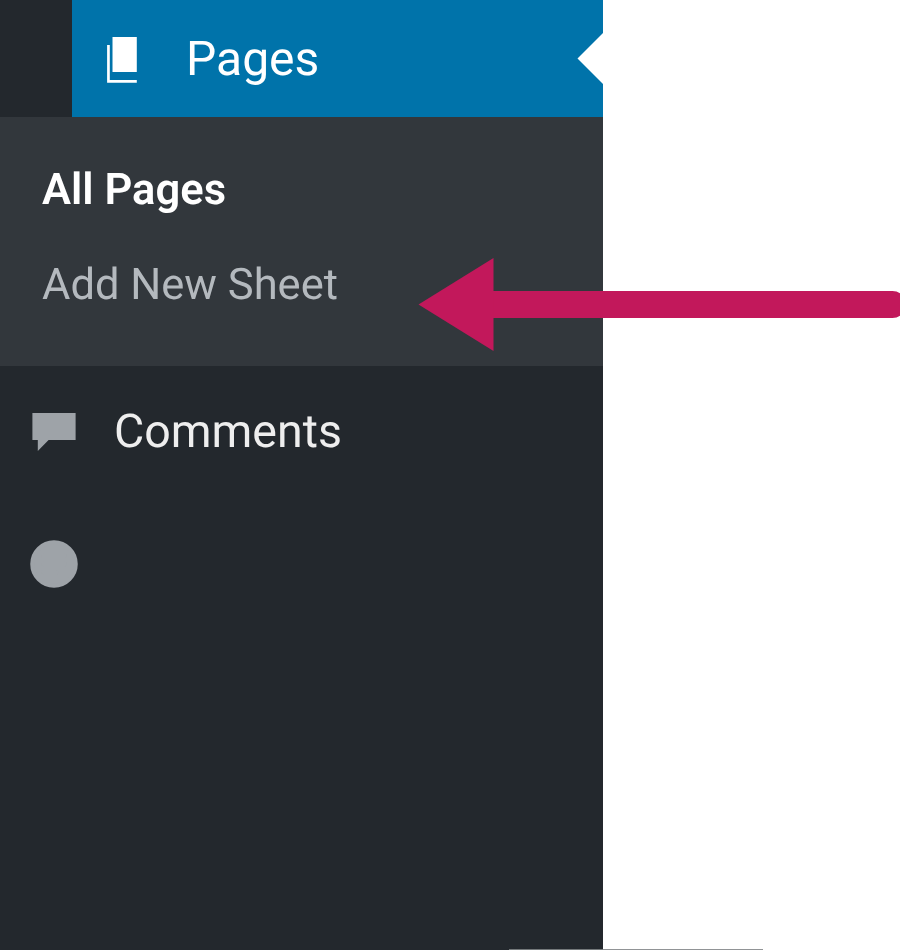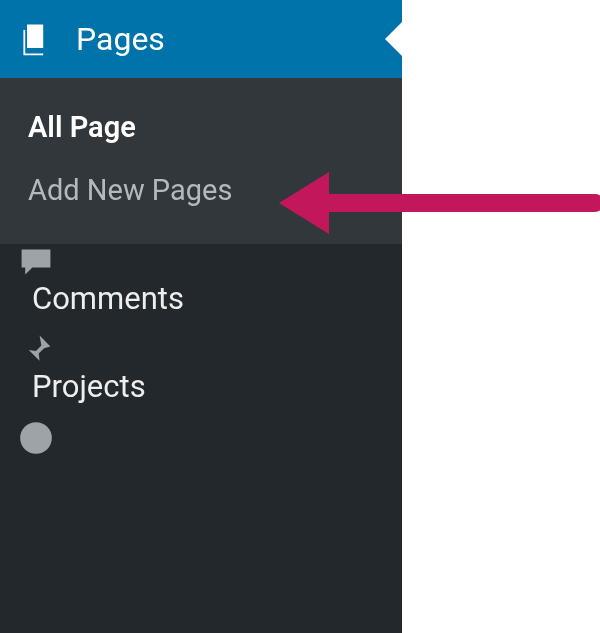--- a/index.html
+++ b/index.html
@@ -19,20 +19,21 @@
       background: #23282d;
     }
     .menu-top {
       position: relative;
       display: flex;
       align-items: center;
       height: 78px;
       padding-left: 18px;
       background: #0073aa;
       color: #ffffff;
+      margin-left: 48px;
     }
     .menu-top .icon-wrap {
       width: 44px;
       display: flex;
       align-items: center;
       justify-content: flex-start;
     }
     .menu-top .label {
       font-size: 32px;
       font-weight: 400;
@@ -59,26 +60,25 @@
       color: #b4b9be;
       cursor: pointer;
       line-height: 1.2;
     }
     .submenu-item.current {
       color: #ffffff;
       font-weight: 600;
     }
     .menu-item {
       display: flex;
-      align-items: flex-start;
+      align-items: center;
       height: 88px;
       padding-left: 18px;
       color: #eeeeee;
       cursor: pointer;
-      flex-direction: column;
     }
     .menu-item .icon-wrap {
       width: 44px;
       display: flex;
       align-items: center;
       justify-content: flex-start;
     }
     .menu-item .label {
       font-size: 31px;
       font-weight: 400;
@@ -104,44 +104,36 @@
       <svg width="36" height="36" viewBox="0 0 20 20">
           <path d="M5 2h9v13H5V2zm-2 3h1v13h10v1H3V5z"></path>
         </svg>
     </span>
     <span class="label">Pages</span>
     <span class="arrow-notch"></span>
   </div>
 
   <div class="submenu">
     <div class="submenu-item current">
-      <span>All Page</span>
+      <span>All Pages</span>
     </div>
     <div class="submenu-item">
-      <span>Add New Pages</span>
+      <span>Add New Sheet</span>
     </div>
   </div>
 
   <div class="menu-item">
     <span class="icon-wrap">
       <svg width="36" height="36" viewBox="0 0 20 20">
           <path d="M2 3h16v10H8l-4 4v-4H2V3z"></path>
         </svg>
     </span>
     <span class="label">Comments</span>
   </div>
 
-  <div class="menu-item">
-    <span class="icon-wrap">
-      <svg width="36" height="36" viewBox="0 0 20 20">
-          <path d="M12 2l6 6-3.5 1-3 3 .5 4-3-3L3 19l6-6-3-3 4 .5 3-3L12 2z"></path>
-        </svg>
-    </span>
-    <span class="label">Projects</span>
-  </div>
 
   <div class="menu-item">
     <span class="icon-wrap">
       <svg width="36" height="36" viewBox="0 0 20 20" fill="none" stroke="#9ea3a8" stroke-width="1.6">
         <circle cx="10" cy="10" r="8"></circle>
         <path d="M6 7h8M6 10h8M6 13h5" stroke-linecap="round"></path>
       </svg>
     </span>
   </div>
 

